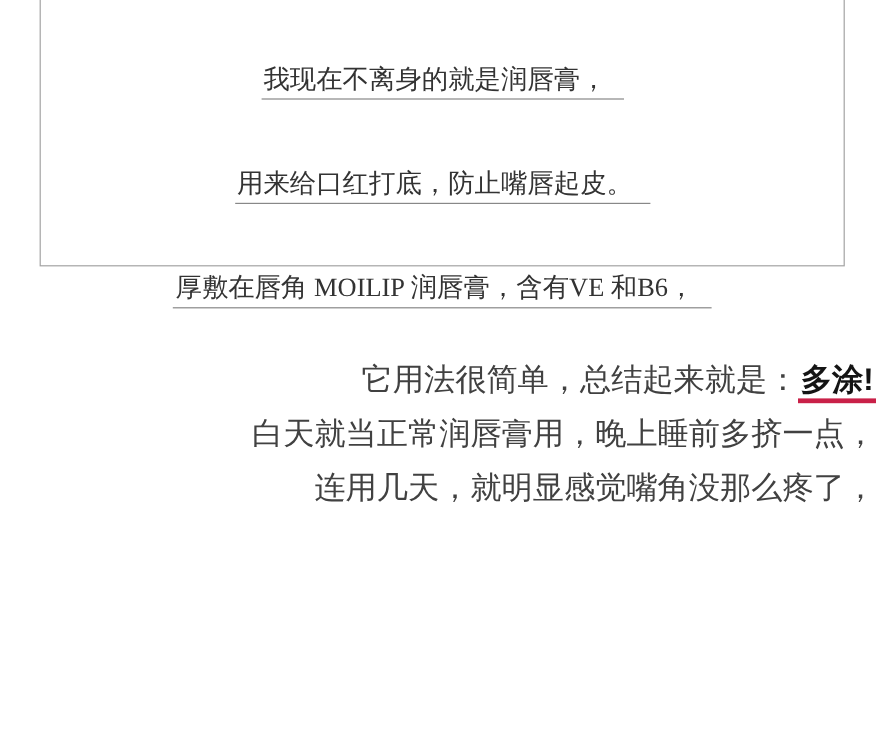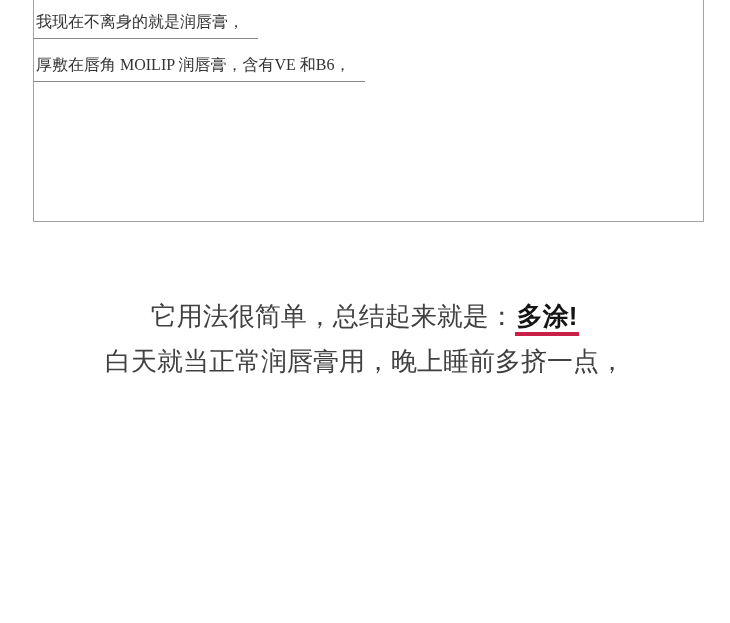--- a/index.html
+++ b/index.html
@@ -17,39 +17,40 @@
     top: -21px;
     width: 671px;
     height: 243px;
     border: 1px solid #a3a3a3;
     padding-top: 20px;
     background: #ffffff;
   }
   .quote-line {
     height: 43px;
     line-height: 43px;
-    text-align: left;
+    text-align: center;
     font-family: "Liberation Serif", "DejaVu Serif", serif;
-    font-size: 16px;
+    font-size: 22px;
     color: #333333;
     white-space: nowrap;
+    margin-top: 44px;
   }
   .quote-line .u {
     display: inline-block;
     line-height: 27px;
     border-bottom: 1px solid #888888;
     padding: 0 14px 3px 2px;
   }
   
   .usage-block {
     position: absolute;
     top: 294px;
     left: 0;
     width: 730px;
-    text-align: center;
+    text-align: right;
     font-size: 26px;
     line-height: 45px;
     color: #414141;
     letter-spacing: 0px;
   }
   .usage-line { height: 45px; white-space: nowrap; }
   .highlight {
     display: inline-block;
     font-weight: bold;
     color: #141414;
@@ -59,22 +60,26 @@
   }
 </style>
 </head>
 <body>
 
 <div class="quote-box">
   <div class="quote-line">
     <span class="u">我现在不离身的就是润唇膏，</span>
   </div>
   <div class="quote-line">
+    <span class="u">用来给口红打底，防止嘴唇起皮。</span>
+  </div>
+  <div class="quote-line">
     <span class="u">厚敷在唇角 MOILIP 润唇膏，含有VE 和B6，</span>
   </div>
 </div>
 
 <div class="usage-block">
   <div class="usage-line">
     <span>它用法很简单，总结起来就是：</span><span class="highlight">多涂!</span>
   </div>
   <div class="usage-line">白天就当正常润唇膏用，晚上睡前多挤一点，</div>
+  <div class="usage-line">连用几天，就明显感觉嘴角没那么疼了，</div>
 </div>
 
 </body></html>

